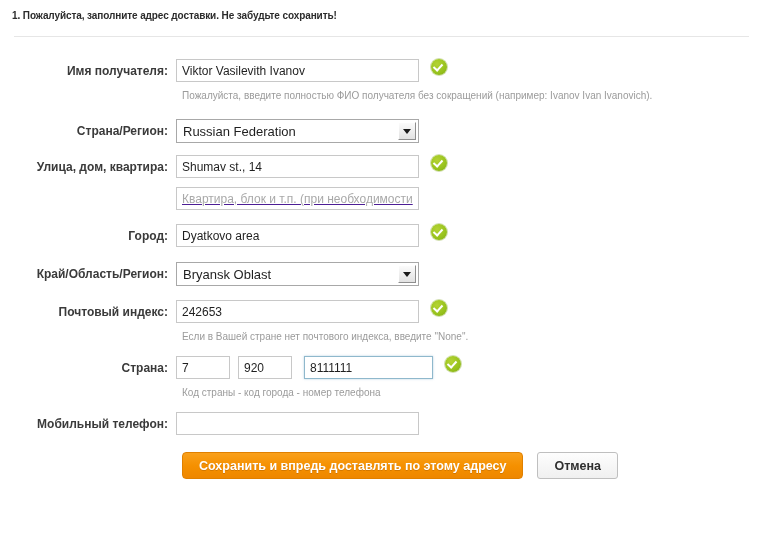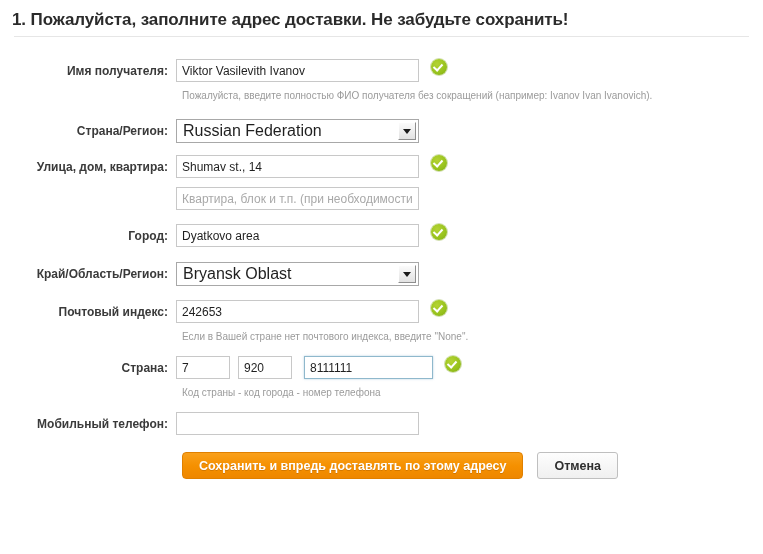--- a/index.html
+++ b/index.html
@@ -23,21 +23,21 @@
     background: #ffffff;
   }
 
   
   .header {
     padding: 10px 0 0 12px;
     height: 28px;
     box-sizing: border-box;
   }
   .header-title {
-    font-size: 17px;
+    font-size: 10px;
     font-weight: bold;
     color: #2b2b2b;
     letter-spacing: -0.1px;
     white-space: nowrap;
   }
   .header-rule {
     height: 1px;
     background: #e6e6e6;
     margin: 8px 14px 0 14px;
   }
@@ -85,36 +85,36 @@
   }
   .txt::placeholder {
     color: #a9a9a9;
   }
   .txt.w-main { width: 243px; }
   .txt.w-mobile { width: 243px; }
   .txt.focused {
     border: 1px solid #8fb8cc;
     box-shadow: 0 0 2px rgba(120,170,200,0.55);
   }
-  .txt.ph-empty { color: #15803d; }
+  .txt.ph-empty { color: #4c1d95; text-decoration: underline; }
 
   
   .sel-wrap {
     position: relative;
     box-sizing: border-box;
     width: 243px;
     height: 24px;
     border: 1px solid #a8a8a8;
     background: #ffffff;
     display: flex;
     align-items: center;
   }
   .sel-value {
     padding-left: 6px;
-    font-size: 16px;
+    font-size: 13px;
     color: #1f1f1f;
     flex: 1;
     white-space: nowrap;
     overflow: hidden;
   }
   .sel-btn {
     width: 18px;
     height: 18px;
     margin-right: 2px;
     background: linear-gradient(180deg, #fbfbfb 0%, #e2e2e2 100%);

